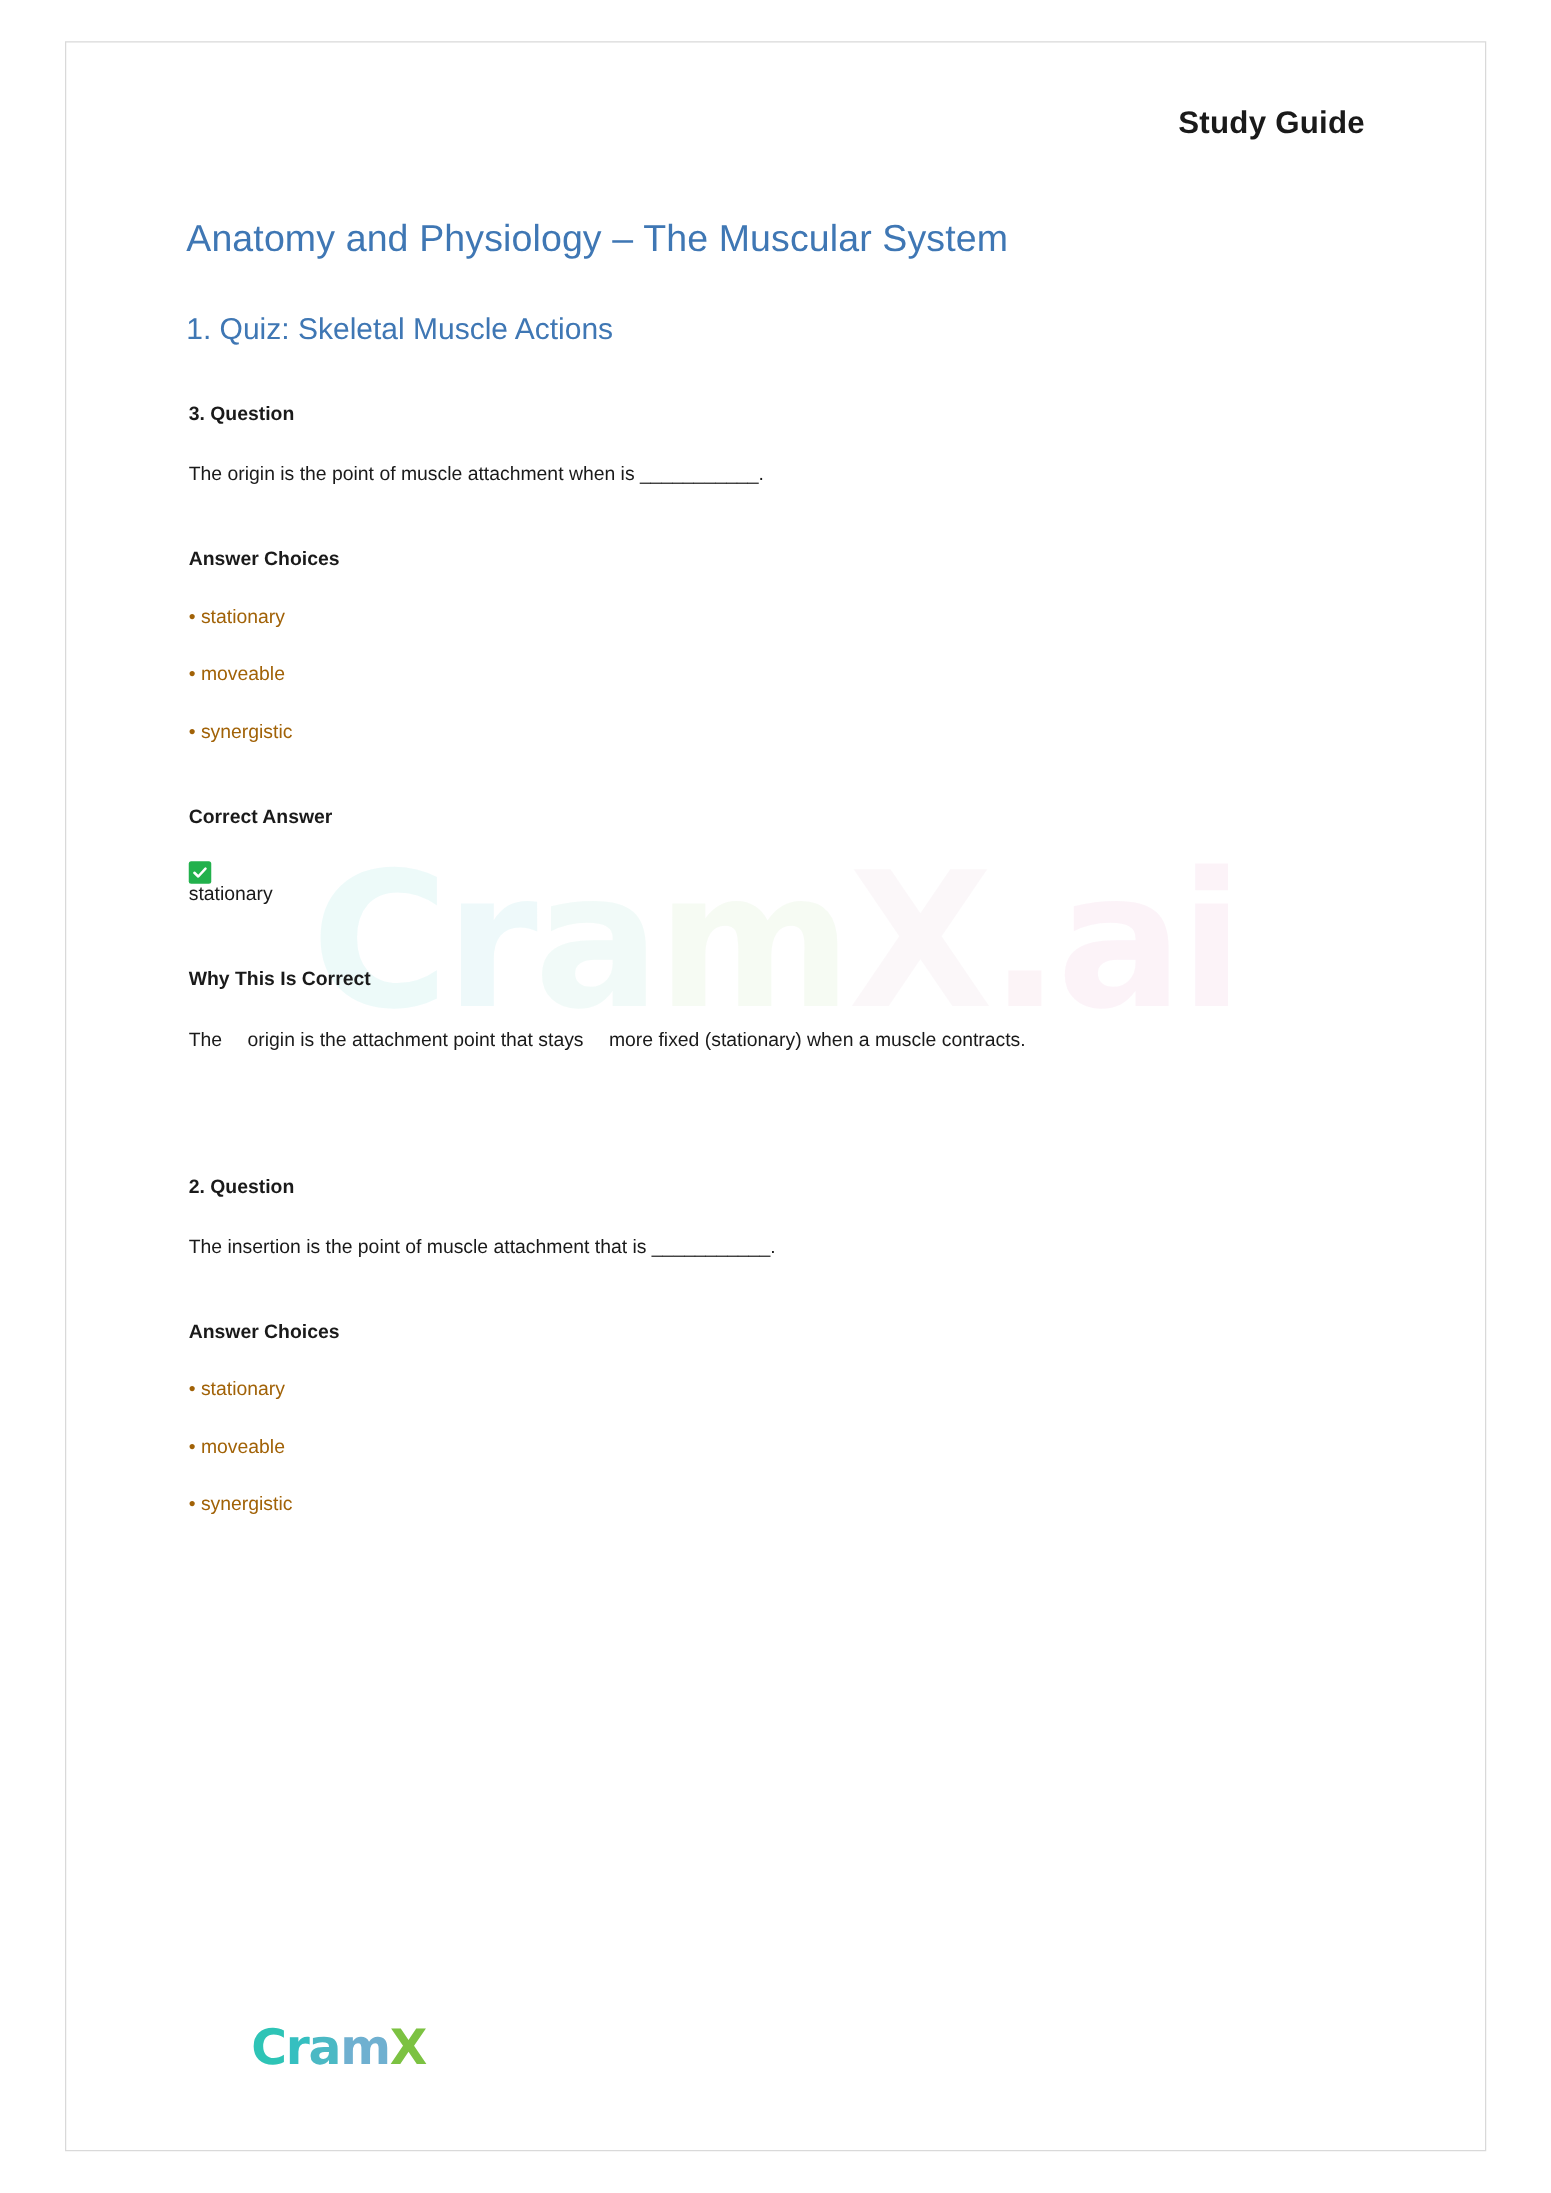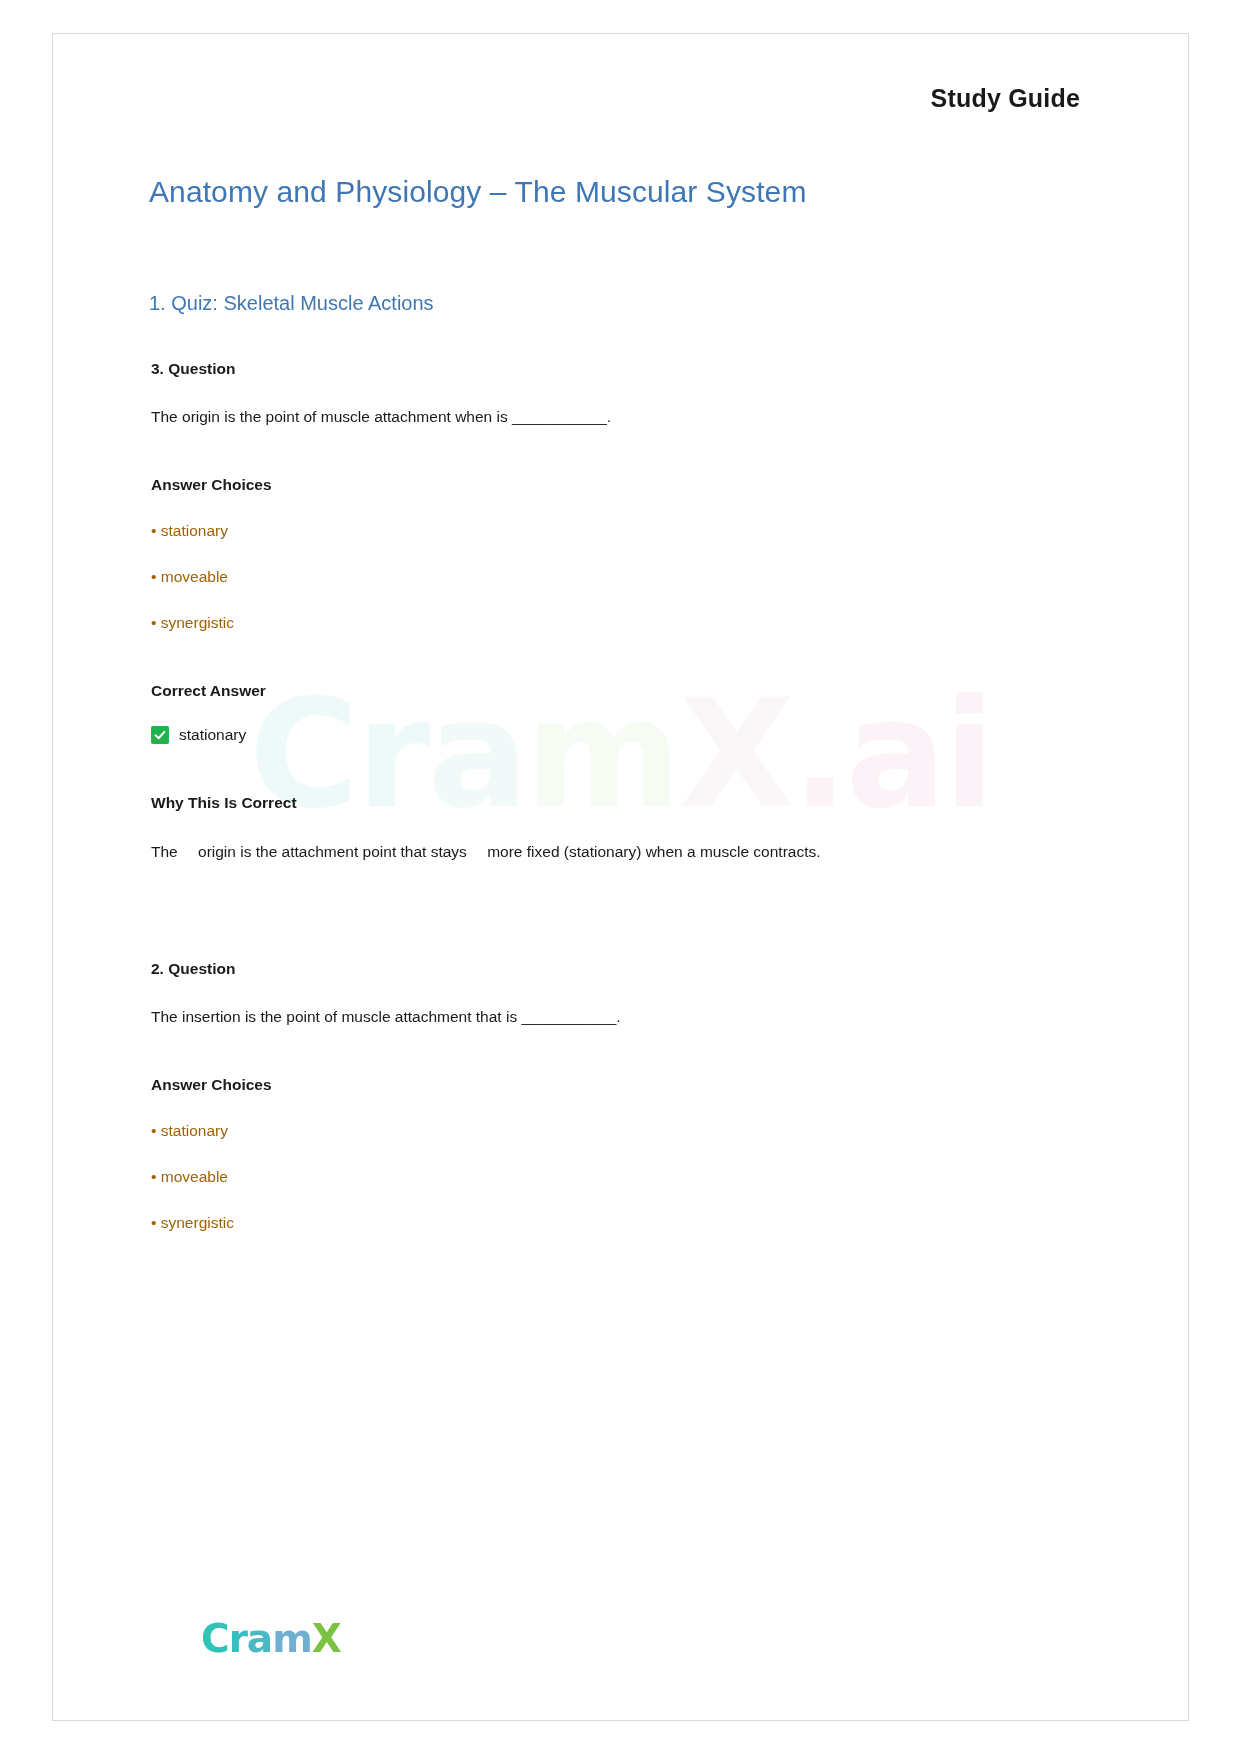--- a/index.html
+++ b/index.html
@@ -34,34 +34,34 @@
     padding: 50px 96px 0 96px;
     box-sizing: border-box;
     z-index: 3;
   }
   .study-guide {
     text-align: right;
     font-size: 25px;
     font-weight: bold;
     color: #1a1a1a;
     letter-spacing: 0.2px;
-    margin: 0 12px 0 0;
+    margin: 0 0 0 0;
   }
   h1.doc-title {
     font-size: 30px;
     font-weight: normal;
     color: #3f77b4;
     margin: 62px 0 0 0;
     letter-spacing: 0.1px;
   }
   h2.section-title {
-    font-size: 20px;
+    font-size: 24px;
     font-weight: normal;
     color: #3f77b4;
-    margin: 83px 0 0 0;
+    margin: 41px 0 0 0;
   }
   .q-label {
     font-size: 15.5px;
     font-weight: bold;
     color: #1a1a1a;
     margin: 45px 0 0 2px;
   }
   .q-text {
     font-size: 15.5px;
     color: #1a1a1a;
@@ -74,20 +74,21 @@
     margin: 50px 0 0 2px;
   }
   .choice {
     font-size: 15.5px;
     color: #a16207;
     margin: 28px 0 0 2px;
   }
   .correct-row {
     display: flex;
     margin: 26px 0 0 2px;
+    flex-direction: column;
   }
   .checkbox {
     width: 18px;
     height: 18px;
     background: #22b14c;
     border-radius: 2px;
     display: inline-flex;
     align-items: center;
     justify-content: center;
     margin-right: 10px;

